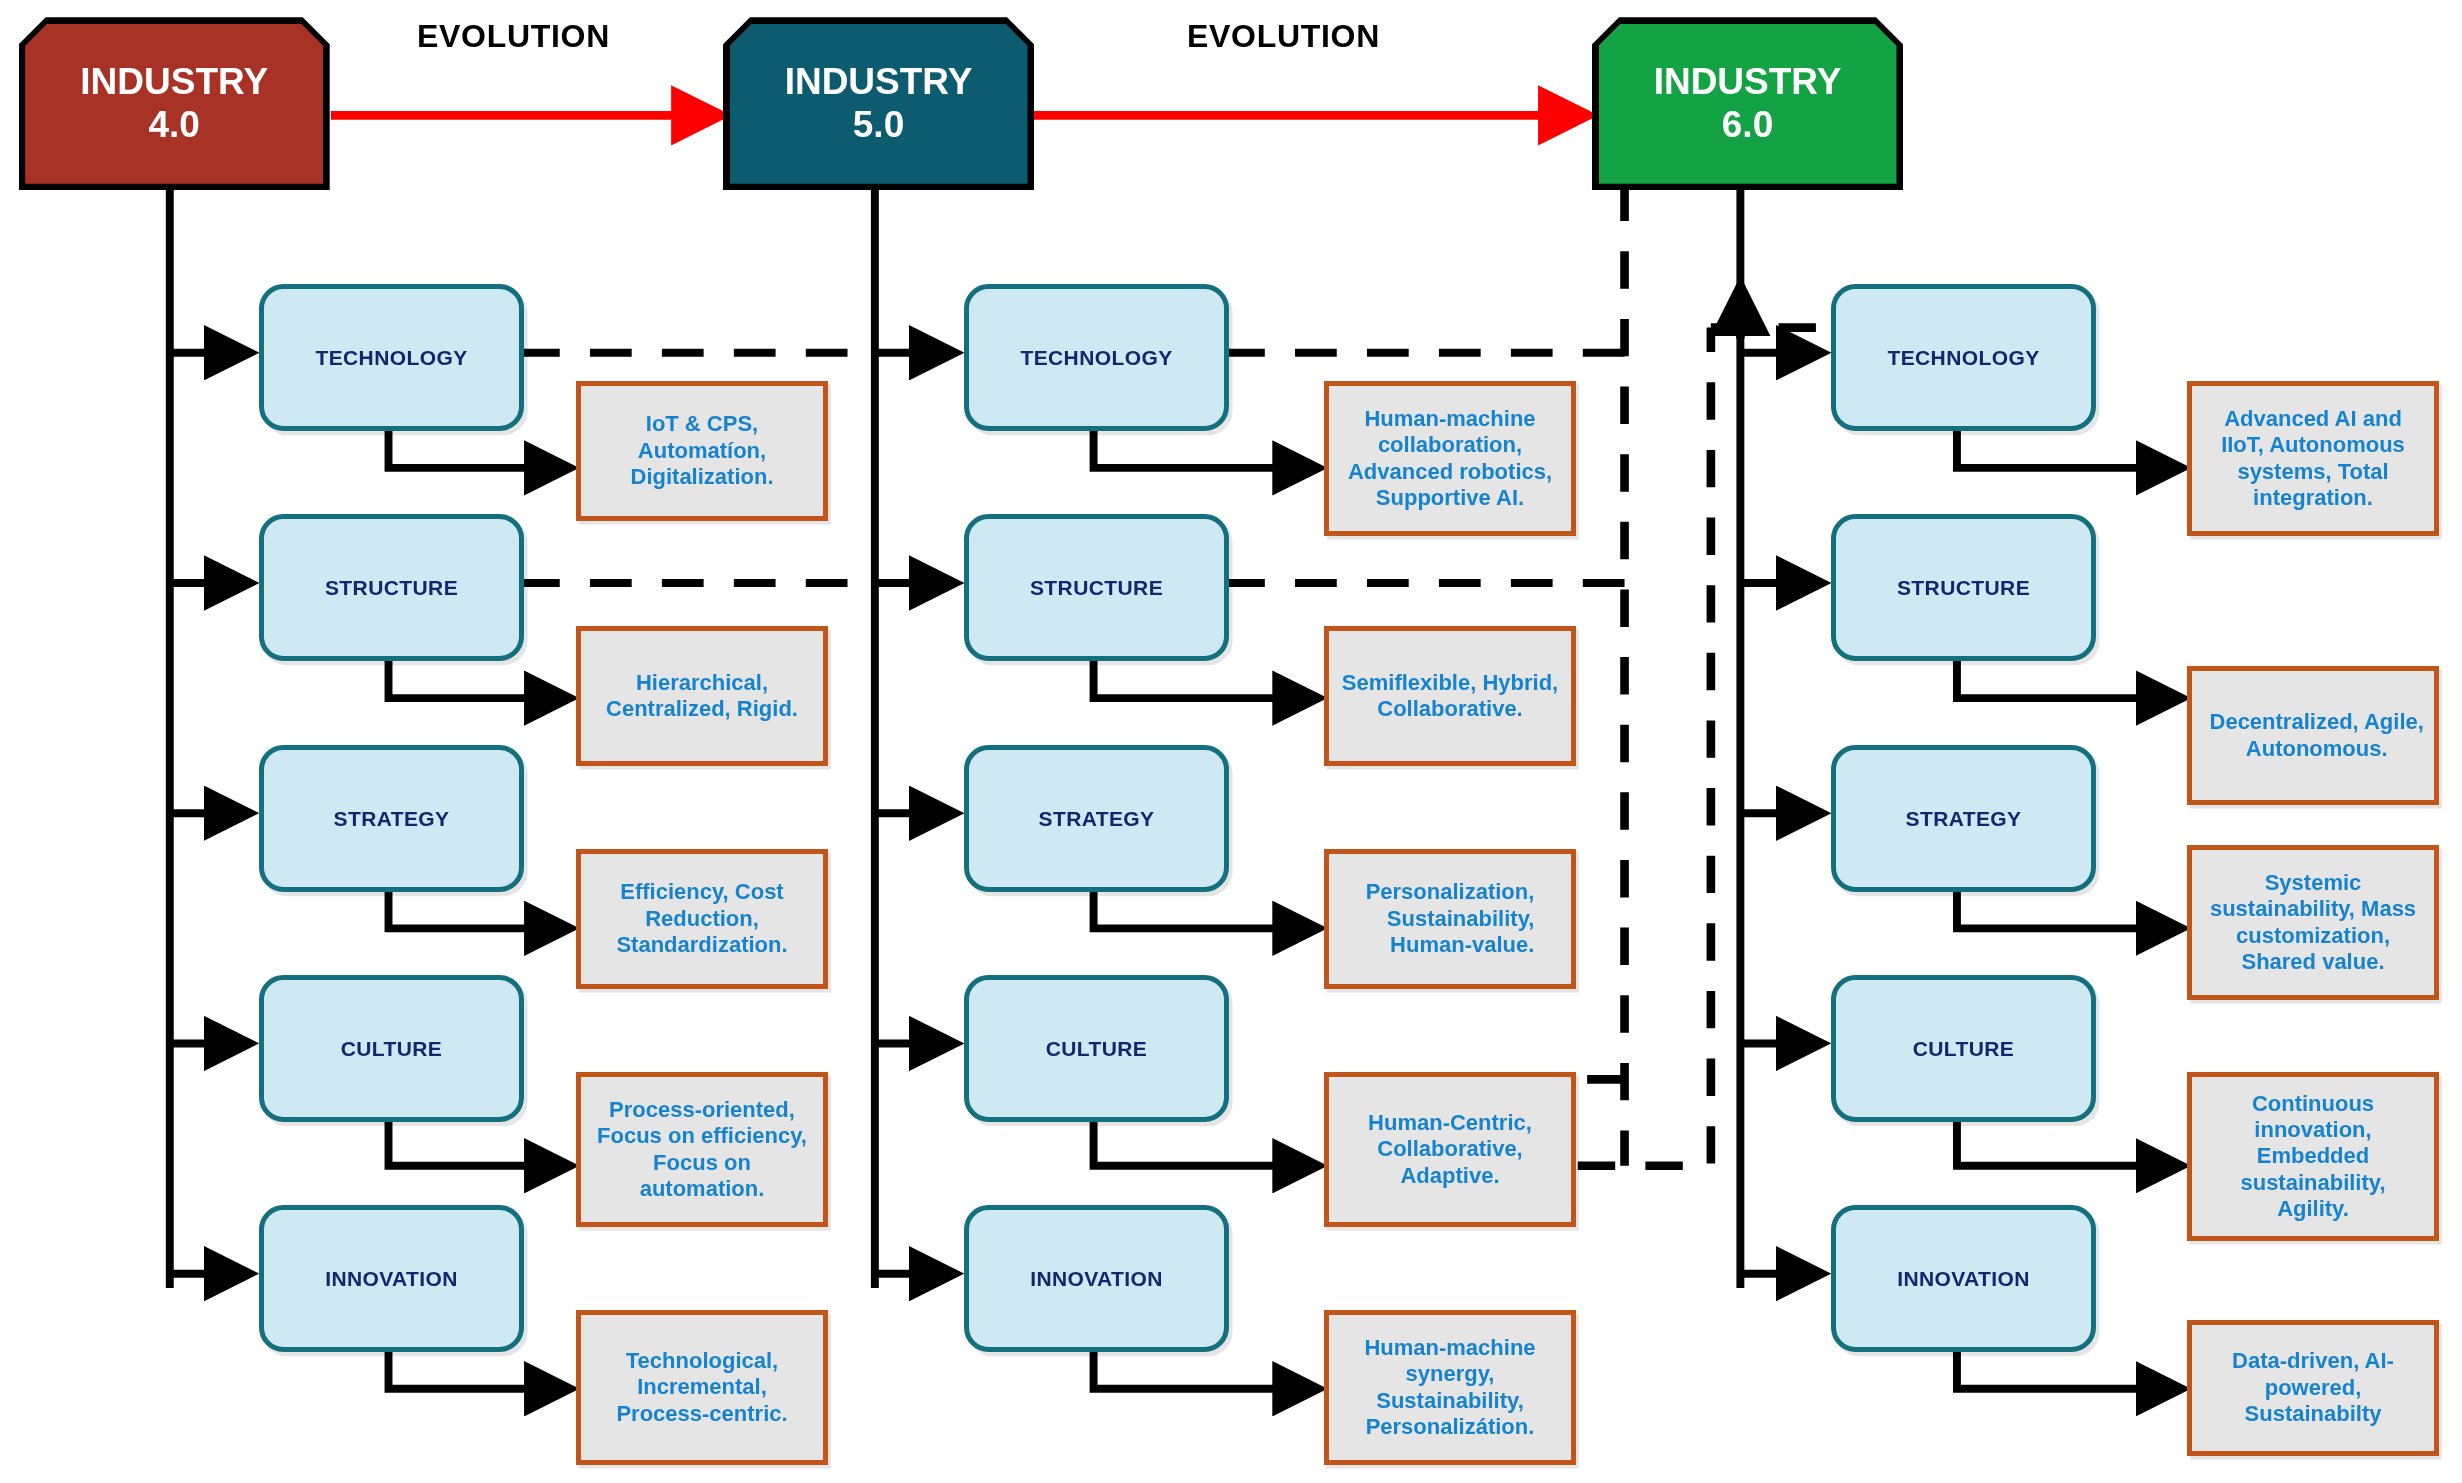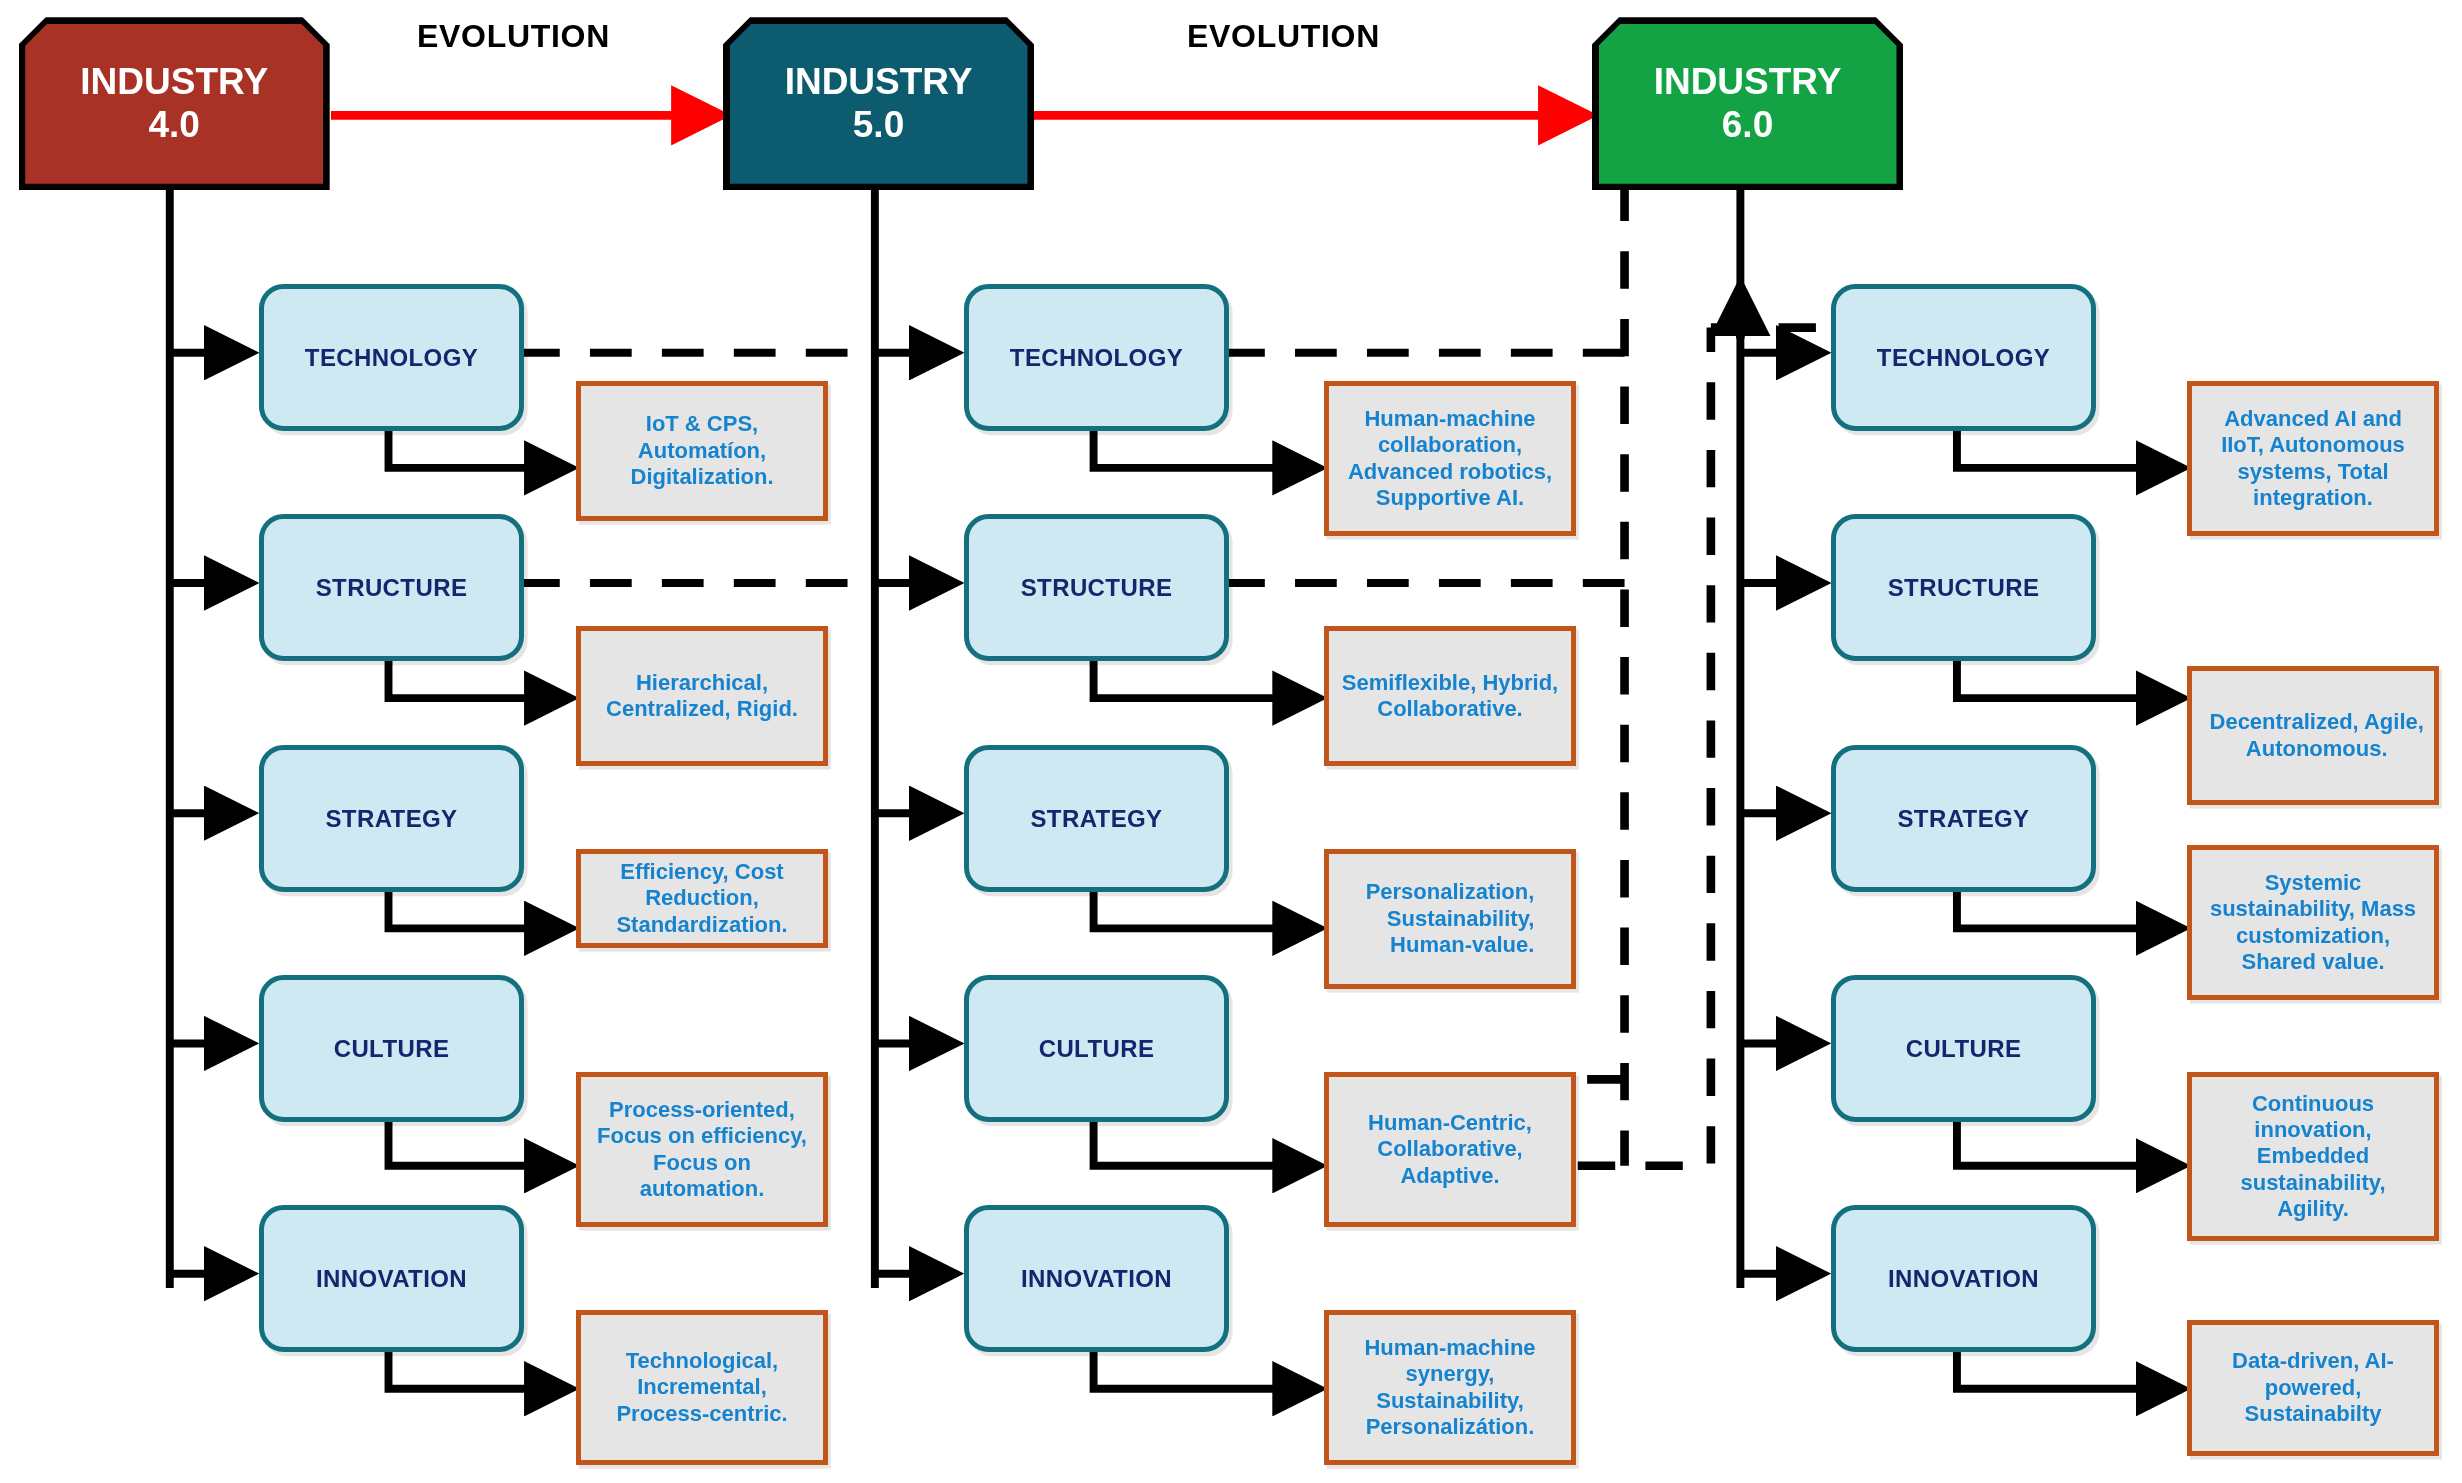--- a/index.html
+++ b/index.html
@@ -24,21 +24,21 @@
   .evo-label{
     position:absolute;font-size:32px;font-weight:bold;color:#000000;
     letter-spacing:0.7px;white-space:nowrap;
   }
 
   
   .dim{
     position:absolute;
     background:#cfe9f2;border:5px solid #14707f;border-radius:24.5px;
     display:flex;align-items:center;justify-content:center;
-    color:#15256e;font-weight:bold;font-size:24px;letter-spacing:0.4px;
+    color:#15256e;font-weight:bold;font-size:21px;letter-spacing:0.4px;
     box-shadow:3.6px 4.3px 0 rgba(0,0,0,.10);
     text-align:center;
   }
 
   
   .detail{
     position:absolute;
     background:#e5e5e5;border:5.8px solid #c2561a;
     display:flex;align-items:center;justify-content:center;
     color:#1683cf;font-weight:bold;font-size:22px;line-height:1.2;
@@ -178,21 +178,21 @@
     </div>
   <div class="dim" style="left:259px;top:1205px;width:255px;height:137px;">
       <span>INNOVATION</span>
     </div>
 
   <div class="detail" style="left:576px;top:381px;width:252px;height:140px;">IoT &amp; CPS,
 Automatíon,
 Digitalization.</div>
   <div class="detail" style="left:576px;top:626px;width:252px;height:140px;">Hierarchical,
 Centralized, Rigid.</div>
-  <div class="detail" style="left:576px;top:849px;width:252px;height:99px;">Efficiency, Cost
+  <div class="detail" style="left:576px;top:849px;width:252px;height:140px;">Efficiency, Cost
 Reduction,
 Standardization.</div>
   <div class="detail" style="left:576px;top:1072px;width:252px;height:155px;">Process-oriented,
 Focus on efficiency,
 Focus on
 automation.</div>
   <div class="detail" style="left:576px;top:1310px;width:252px;height:155px;text-align:center;">Technological,
 Incremental,
 Process-centric.</div>
 

